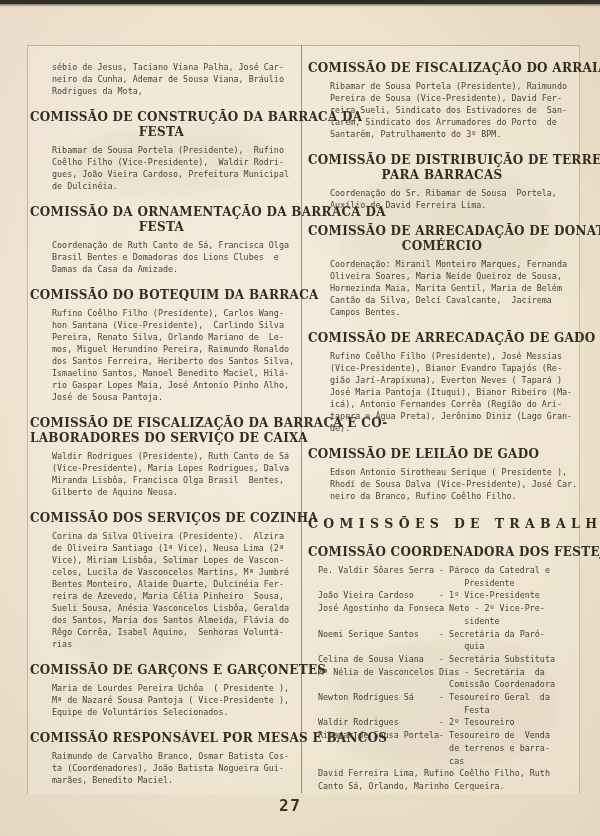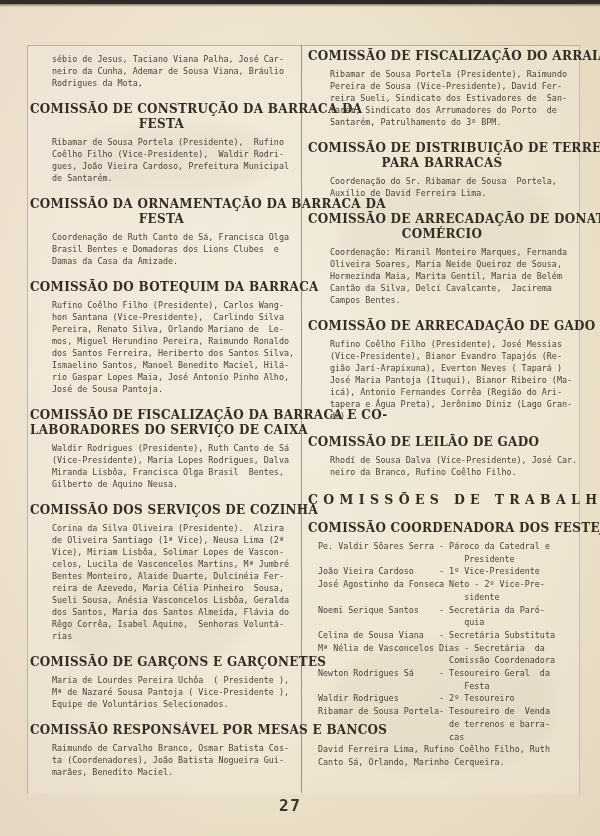--- a/index.html
+++ b/index.html
@@ -17,21 +17,21 @@
     border-top:1px solid rgba(125,105,75,0.40);
     border-left:1px solid rgba(125,105,75,0.38);
     border-right:1px solid rgba(125,105,75,0.30);
     background:rgba(255,255,255,0.16);}
   .divider{position:absolute;left:301px;top:45px;width:1px;height:748px;background:rgba(90,75,55,0.55);}
   .ghost{position:absolute;filter:blur(6px);opacity:0.06;background:#6b5a3e;border-radius:40%;transform:rotate(-3deg) scaleX(-1);pointer-events:none;}
   .column{position:absolute;top:49px;}
   .column.left{left:30px;width:263px;}
   .column.right{left:308px;width:268px;}
   .section{margin-top:13px;}
-  .column .section:first-child{margin-top:0;}
+  .column .section:first-child{margin-top:12px;}
   .h-line{font-family:"DejaVu Serif","Liberation Serif",serif;font-weight:bold;
     font-size:12px;line-height:15px;letter-spacing:0.3px;color:#322d25;white-space:pre;}
   .h-line.cont{text-align:center;}
   .section.major .h-line{font-size:12.5px;letter-spacing:0.5px;line-height:17px;}
   .body{margin-top:4px;color:#49443b;font-size:8.4px;line-height:12px;white-space:pre;}
   .column.left .body{margin-left:22px;}
   .column.right .body{margin-left:22px;}
   .column.right .section.roster .body{margin-left:10px;line-height:12.7px;}
   .line{white-space:pre;}
   .page-number{position:absolute;left:279px;top:796px;font-size:16px;font-weight:bold;
@@ -51,21 +51,21 @@
 <div class="frame"></div>
 <div class="divider"></div>
 
 <div class="column left" id="col-left">
     <div class="section continuation">
       <div class="body"><div class="line">sébio de Jesus, Taciano Viana Palha, José Car-</div><div class="line">neiro da Cunha, Ademar de Sousa Viana, Bráulio</div><div class="line">Rodrigues da Mota,</div></div>
     </div>
     <div class="section committee">
       <div class="h-line">COMISSÃO DE CONSTRUÇÃO DA BARRACA DA</div>
       <div class="h-line cont">FESTA</div>
-      <div class="body"><div class="line">Ribamar de Sousa Portela (Presidente),  Rufino</div><div class="line">Coêlho Filho (Vice-Presidente),  Waldir Rodri-</div><div class="line">gues, João Vieira Cardoso, Prefeitura Municipal</div><div class="line">de Santarém.</div></div>
+      <div class="body"><div class="line">Ribamar de Sousa Portela (Presidente),  Rufino</div><div class="line">Coêlho Filho (Vice-Presidente),  Waldir Rodri-</div><div class="line">gues, João Vieira Cardoso, Prefeitura Municipal</div><div class="line">de Dulcinéia.</div></div>
     </div>
     <div class="section committee">
       <div class="h-line">COMISSÃO DA ORNAMENTAÇÃO DA BARRACA DA</div>
       <div class="h-line cont">FESTA</div>
       <div class="body"><div class="line">Coordenação de Ruth Canto de Sá, Francisca Olga</div><div class="line">Brasil Bentes e Domadoras dos Lions Clubes  e</div><div class="line">Damas da Casa da Amizade.</div></div>
     </div>
     <div class="section committee">
       <div class="h-line">COMISSÃO DO BOTEQUIM DA BARRACA</div>
       <div class="body"><div class="line">Rufino Coêlho Filho (Presidente), Carlos Wang-</div><div class="line">hon Santana (Vice-Presidente),  Carlindo Silva</div><div class="line">Pereira, Renato Silva, Orlando Mariano de  Le-</div><div class="line">mos, Miguel Herundino Pereira, Raimundo Ronaldo</div><div class="line">dos Santos Ferreira, Heriberto dos Santos Silva,</div><div class="line">Ismaelino Santos, Manoel Benedito Maciel, Hilá-</div><div class="line">rio Gaspar Lopes Maia, José Antonio Pinho Alho,</div><div class="line">José de Sousa Pantoja.</div></div>
     </div>
@@ -101,21 +101,21 @@
       <div class="h-line">COMISSÃO DE ARRECADAÇÃO DE DONATIVOS NO</div>
       <div class="h-line cont">COMÉRCIO</div>
       <div class="body"><div class="line">Coordenação: Miranil Monteiro Marques, Fernanda</div><div class="line">Oliveira Soares, Maria Neide Queiroz de Sousa,</div><div class="line">Hormezinda Maia, Marita Gentil, Maria de Belém</div><div class="line">Cantão da Silva, Delcí Cavalcante,  Jacirema</div><div class="line">Campos Bentes.</div></div>
     </div>
     <div class="section committee">
       <div class="h-line">COMISSÃO DE ARRECADAÇÃO DE GADO</div>
       <div class="body"><div class="line">Rufino Coêlho Filho (Presidente), José Messias</div><div class="line">(Vice-Presidente), Bianor Evandro Tapajós (Re-</div><div class="line">gião Jarí-Arapixuna), Everton Neves ( Tapará )</div><div class="line">José Maria Pantoja (Ituqui), Bianor Ribeiro (Ma-</div><div class="line">icá), Antonio Fernandes Corrêa (Região do Ari-</div><div class="line">tapera e Água Preta), Jerônimo Diniz (Lago Gran-</div><div class="line">de).</div></div>
     </div>
     <div class="section committee">
       <div class="h-line">COMISSÃO DE LEILÃO DE GADO</div>
-      <div class="body"><div class="line">Rhodí de Sousa Dalva (Vice-Presidente), José Car.</div><div class="line">neiro da Branco, Rufino Coêlho Filho.</div></div>
+      <div class="body"><div class="line">Edson Antonio Sirotheau Serique ( Presidente ),</div><div class="line">Rhodí de Sousa Dalva (Vice-Presidente), José Car.</div><div class="line">neiro da Branco, Rufino Coêlho Filho.</div></div>
     </div>
     <div class="section major">
       <div class="h-line">C O M I S S Õ E S   D E   T R A B A L H O S</div>
     </div>
     <div class="section roster">
       <div class="h-line">COMISSÃO COORDENADORA DOS FESTEJOS</div>
       <div class="body"><div class="line">Pe. Valdir Sôares Serra - Pároco da Catedral e</div><div class="line">                             Presidente</div><div class="line">João Vieira Cardoso     - 1º Vice-Presidente</div><div class="line">José Agostinho da Fonseca Neto - 2º Vice-Pre-</div><div class="line">                             sidente</div><div class="line">Noemi Serique Santos    - Secretária da Paró-</div><div class="line">                             quia</div><div class="line">Celina de Sousa Viana   - Secretária Substituta</div><div class="line">Mª Nélia de Vasconcelos Dias - Secretária  da</div><div class="line">                          Comissão Coordenadora</div><div class="line">Newton Rodrigues Sá     - Tesoureiro Geral  da</div><div class="line">                             Festa</div><div class="line">Waldir Rodrigues        - 2º Tesoureiro</div><div class="line">Ribamar de Sousa Portela- Tesoureiro de  Venda</div><div class="line">                          de terrenos e barra-</div><div class="line">                          cas</div><div class="line">David Ferreira Lima, Rufino Coêlho Filho, Ruth</div><div class="line">Canto Sá, Orlando, Marinho Cerqueira.</div></div>
     </div>
   </div>
 

